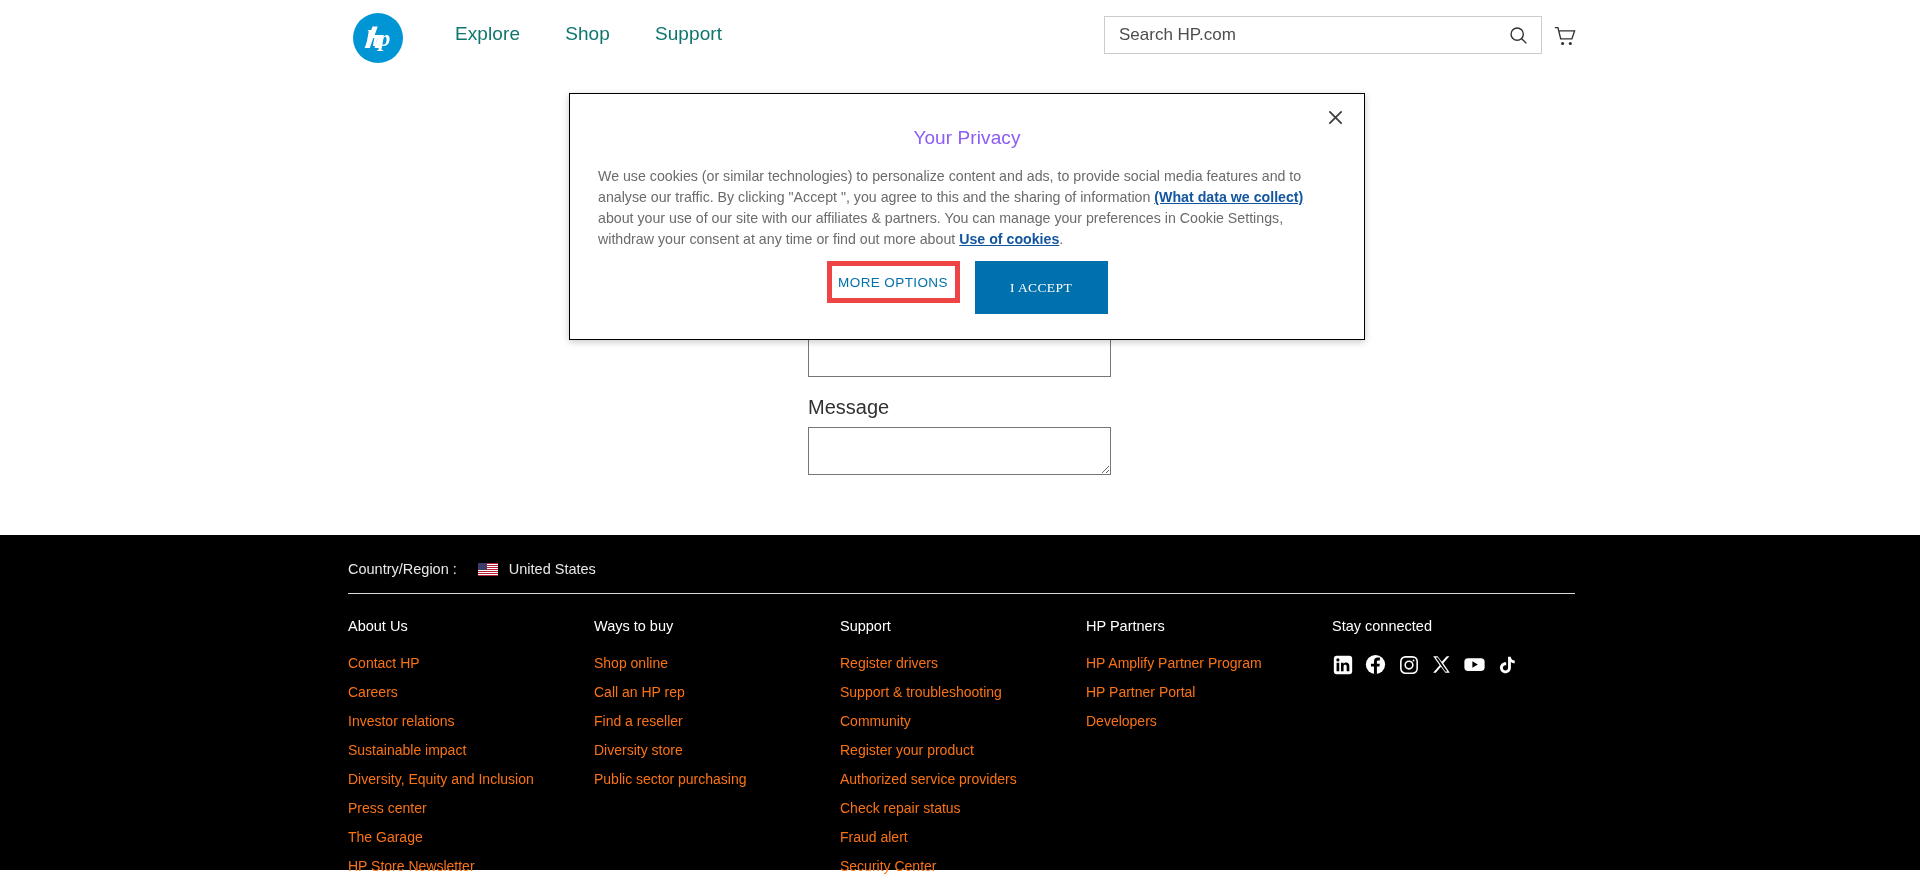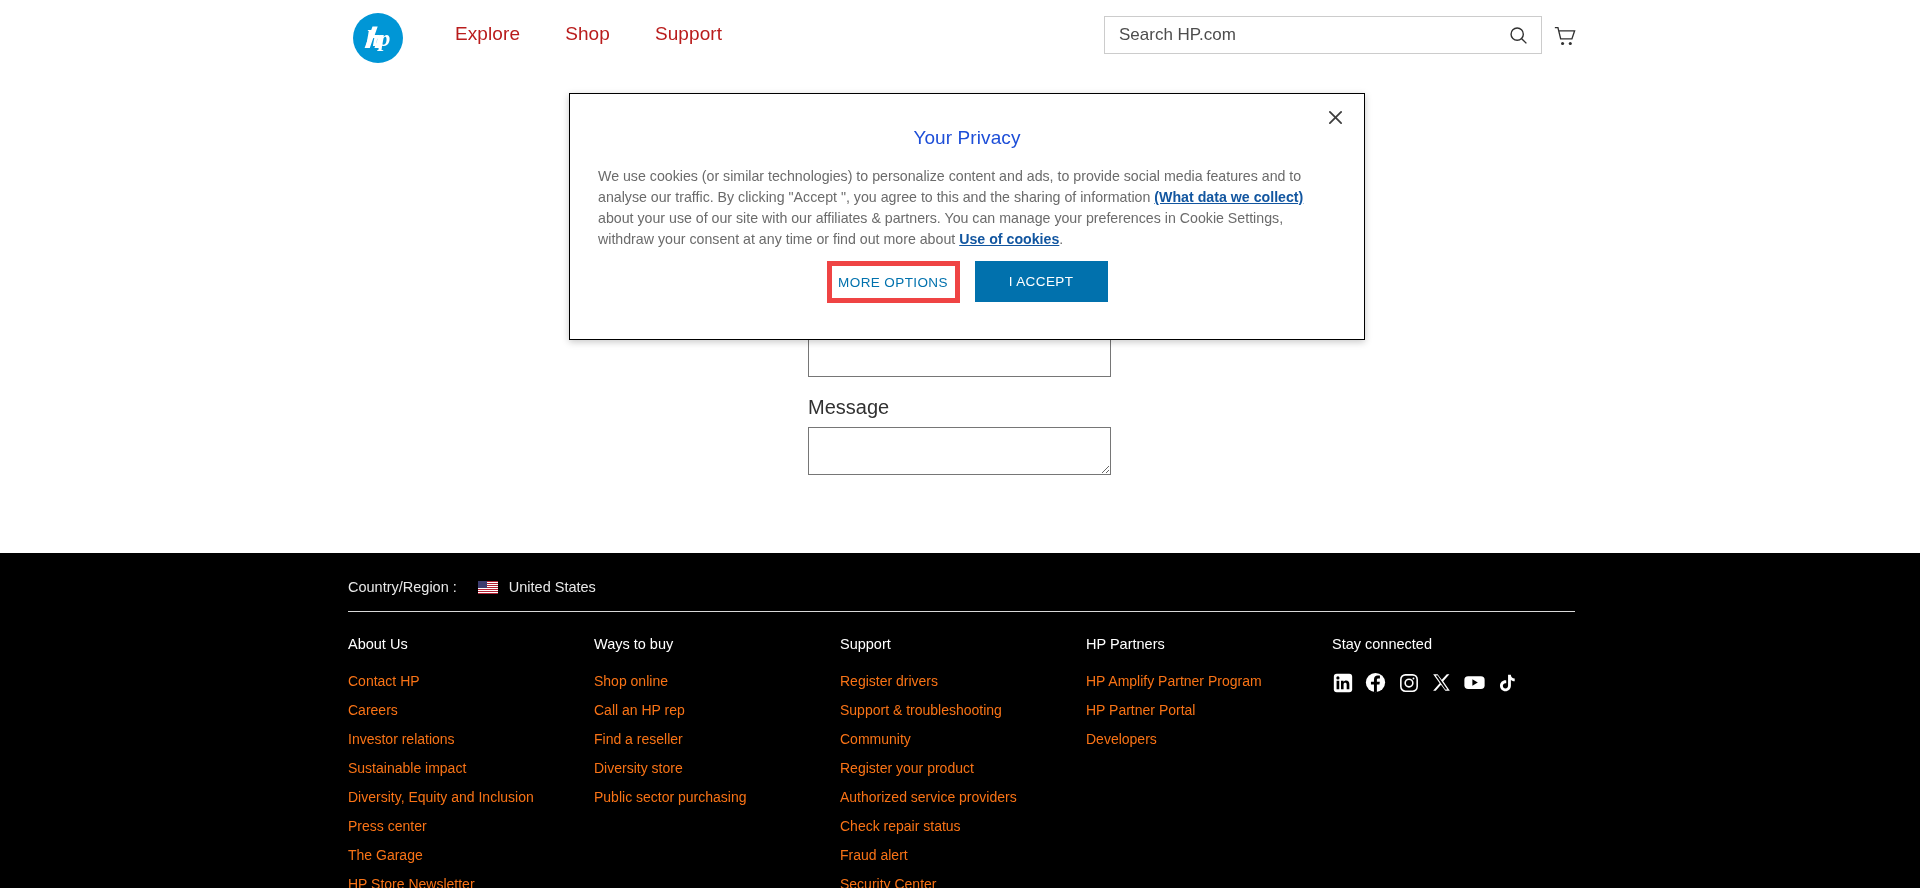--- a/index.html
+++ b/index.html
@@ -34,21 +34,21 @@
   }
   .nav {
     position: absolute;
     left: 455px;
     top: 22px;
     display: flex;
     gap: 45px;
   }
   .nav-item {
     font-size: 19px;
-    color: #b91c1c;
+    color: #0f766e;
     letter-spacing: 0.1px;
     cursor: pointer;
     line-height: 24px;
   }
   .search-wrap {
     position: absolute;
     left: 1088px;
     top: 16px;
     width: 438px;
     height: 38px;
@@ -151,21 +151,21 @@
     background: transparent;
     color: #333;
     font-size: 21px;
     line-height: 1;
     cursor: pointer;
     display: flex; align-items: center; justify-content: center;
   }
   .modal-title {
     text-align: center;
     font-size: 19px;
-    color: #1d4ed8;
+    color: #8b5cf6;
     margin-top: 33px;
     font-weight: 400;
     letter-spacing: 0.1px;
   }
   .modal-body {
     margin: 17px 28px 0 28px;
     font-size: 14.2px;
     line-height: 21px;
     color: #6b6b6b;
     text-align: left;
@@ -189,34 +189,34 @@
     background: #ffffff;
     border: 5px solid #ef4444;
     color: #0171ad;
     font-size: 13.5px;
     letter-spacing: 0.4px;
     cursor: pointer;
     font-family: "Liberation Sans", sans-serif;
   }
   .btn-accept {
     width: 133px;
-    height: 41px;
+    height: 53px;
     background: #0171ad;
     border: 1px solid #0171ad;
     color: #ffffff;
     font-size: 13.5px;
     letter-spacing: 0.4px;
     cursor: pointer;
-    font-family: Liberation Sans, sans-serif;
+    font-family: Liberation Serif, serif;
   }
 
   
   .footer {
     position: absolute;
-    top: 553px; left: 0;
+    top: 535px; left: 0;
     width: 1920px;
     height: 335px;
     background: #000000;
     color: #e6e6e6;
   }
   .country-row {
     position: absolute;
     left: 348px;
     top: 26px;
     display: flex;

